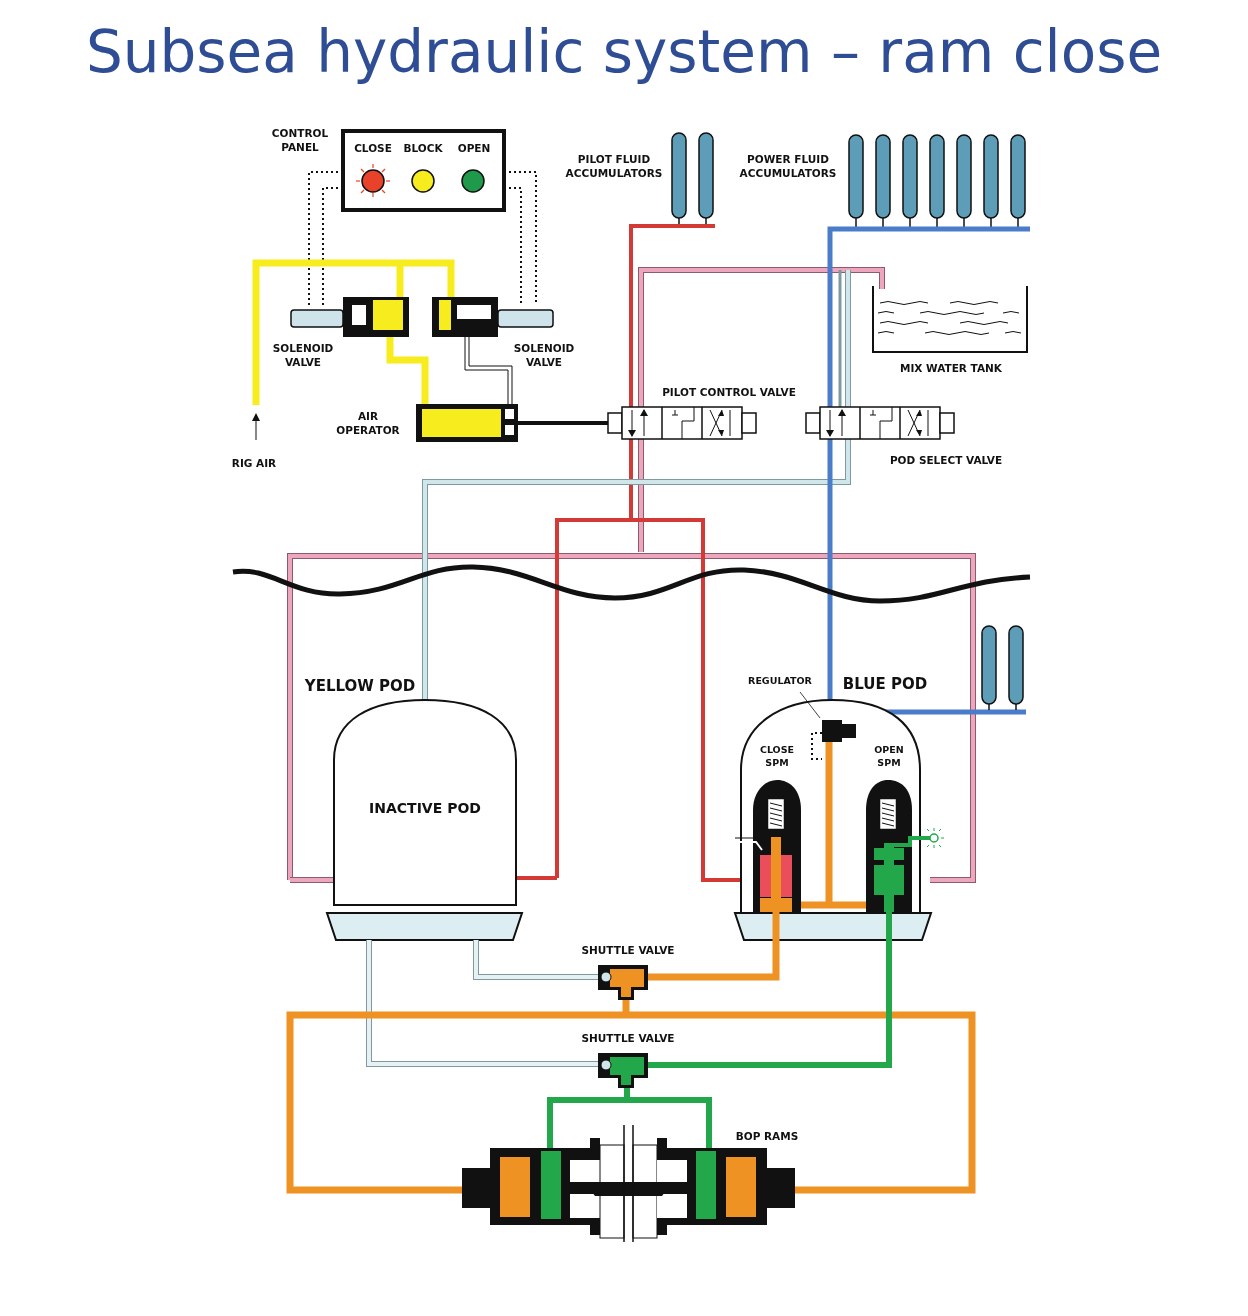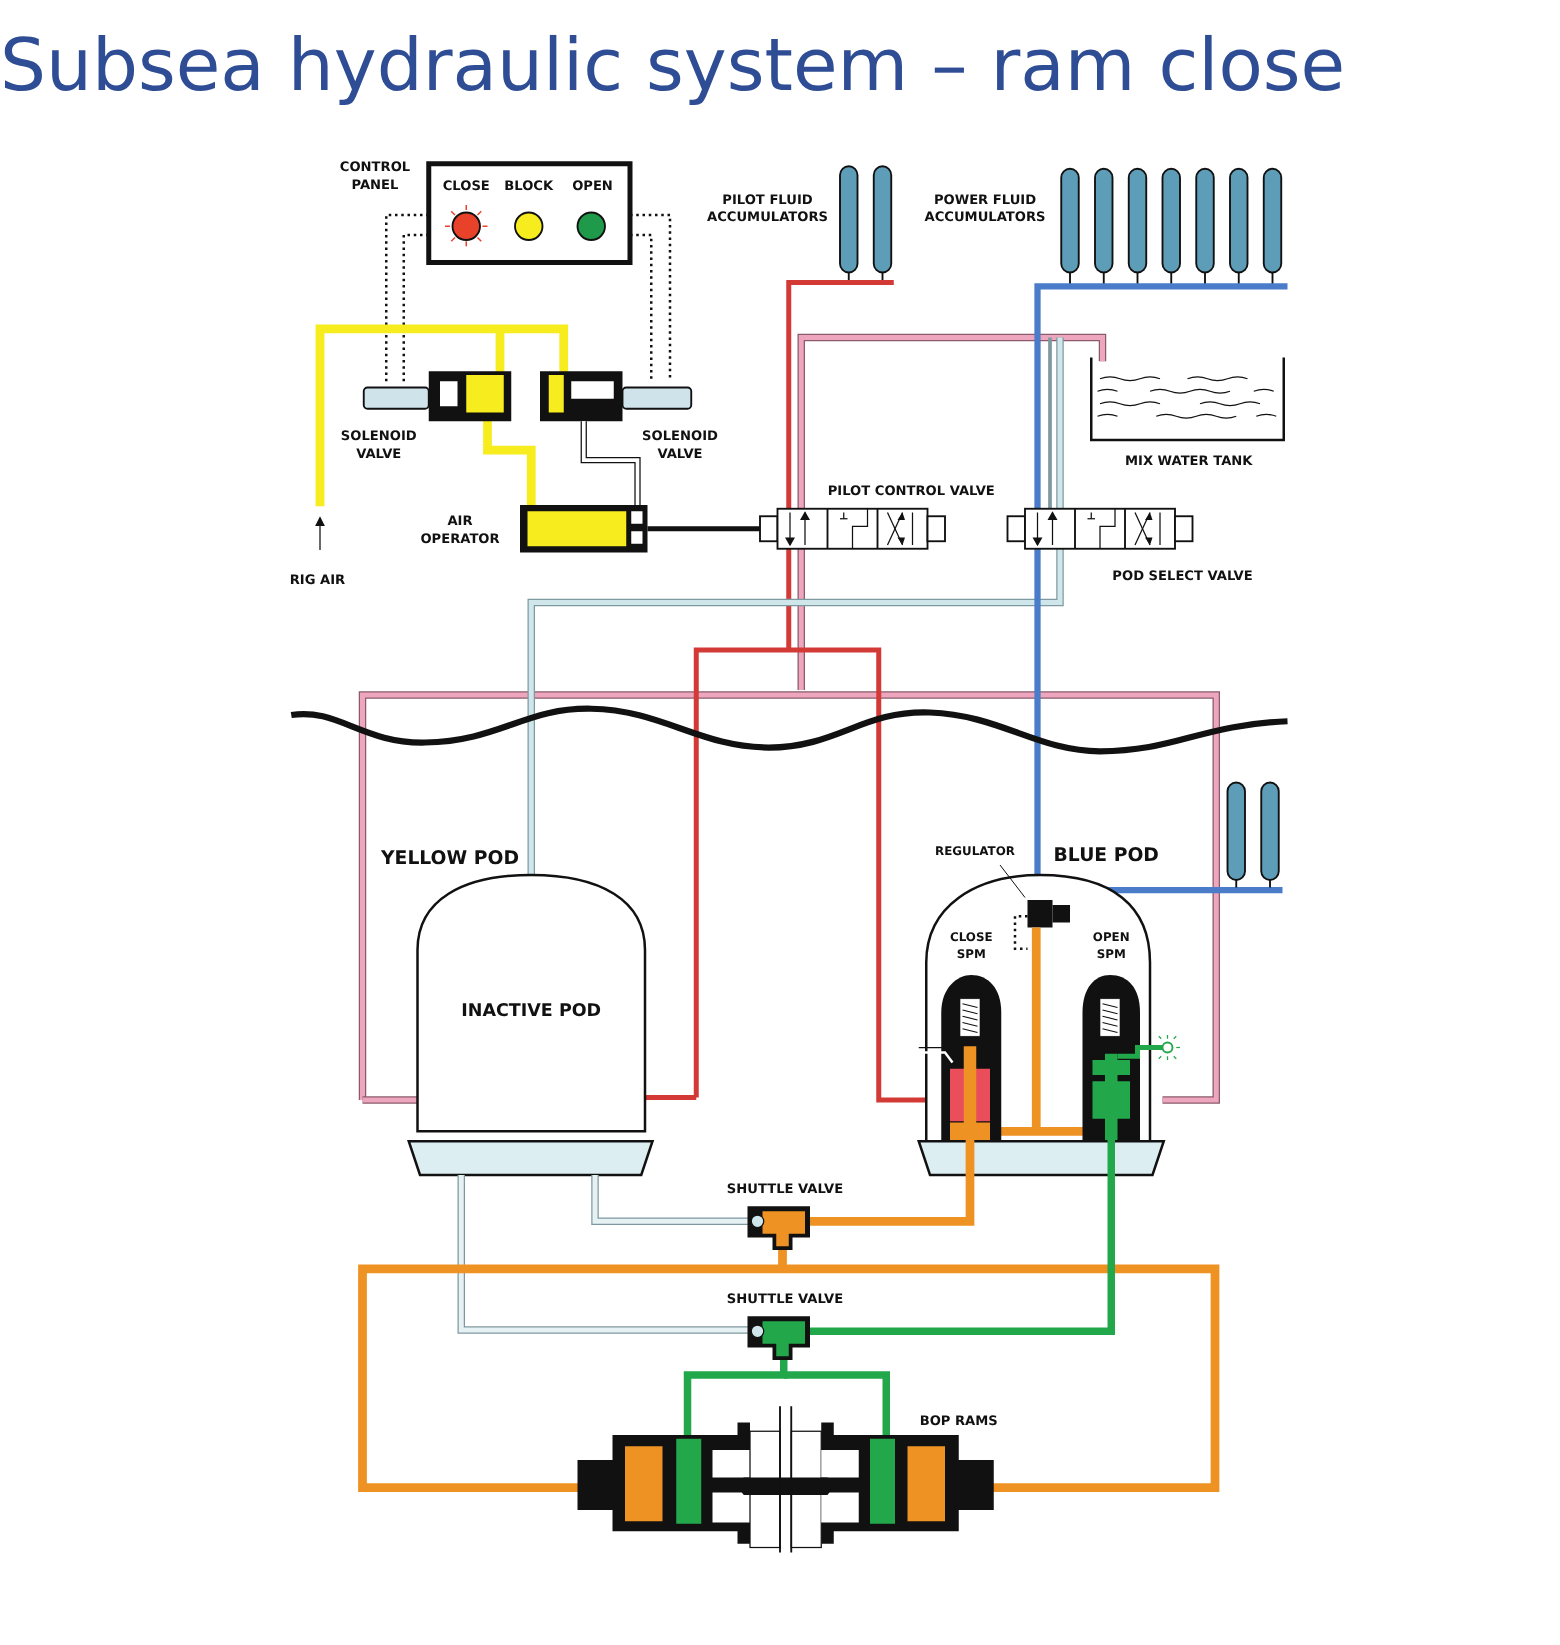--- a/index.html
+++ b/index.html
@@ -1,17 +1,17 @@
 <!DOCTYPE html>
 <html><head>
 <meta charset="utf-8">
 <style>
   html, body { margin:0; padding:0; background:#ffffff; }
   body { width:1248px; height:1316px; position:relative; overflow:hidden; font-family:"Liberation Sans", sans-serif; }
-  .title { position:absolute; left:0; top:18px; width:1248px; text-align:left; font-family:"DejaVu Sans", sans-serif; font-size:58px; color:#2E4D94; letter-spacing:0px; }
+  .title { position:absolute; left:0; top:18px; width:1248px; text-align:center; font-family:"DejaVu Sans", sans-serif; font-size:58px; color:#2E4D94; letter-spacing:0px; }
   svg { position:absolute; left:0; top:0; }
   .lbl { font-family:"DejaVu Sans", sans-serif; font-weight:bold; font-size:10.5px; fill:#111; }
   .lbl-big { font-family:"DejaVu Sans", sans-serif; font-weight:bold; font-size:15px; fill:#111; }
 </style>
 </head>
 <body>
 
 <div class="title">Subsea hydraulic system – ram close</div>
 
 <svg width="1248" height="1316" viewBox="0 0 1248 1316">

